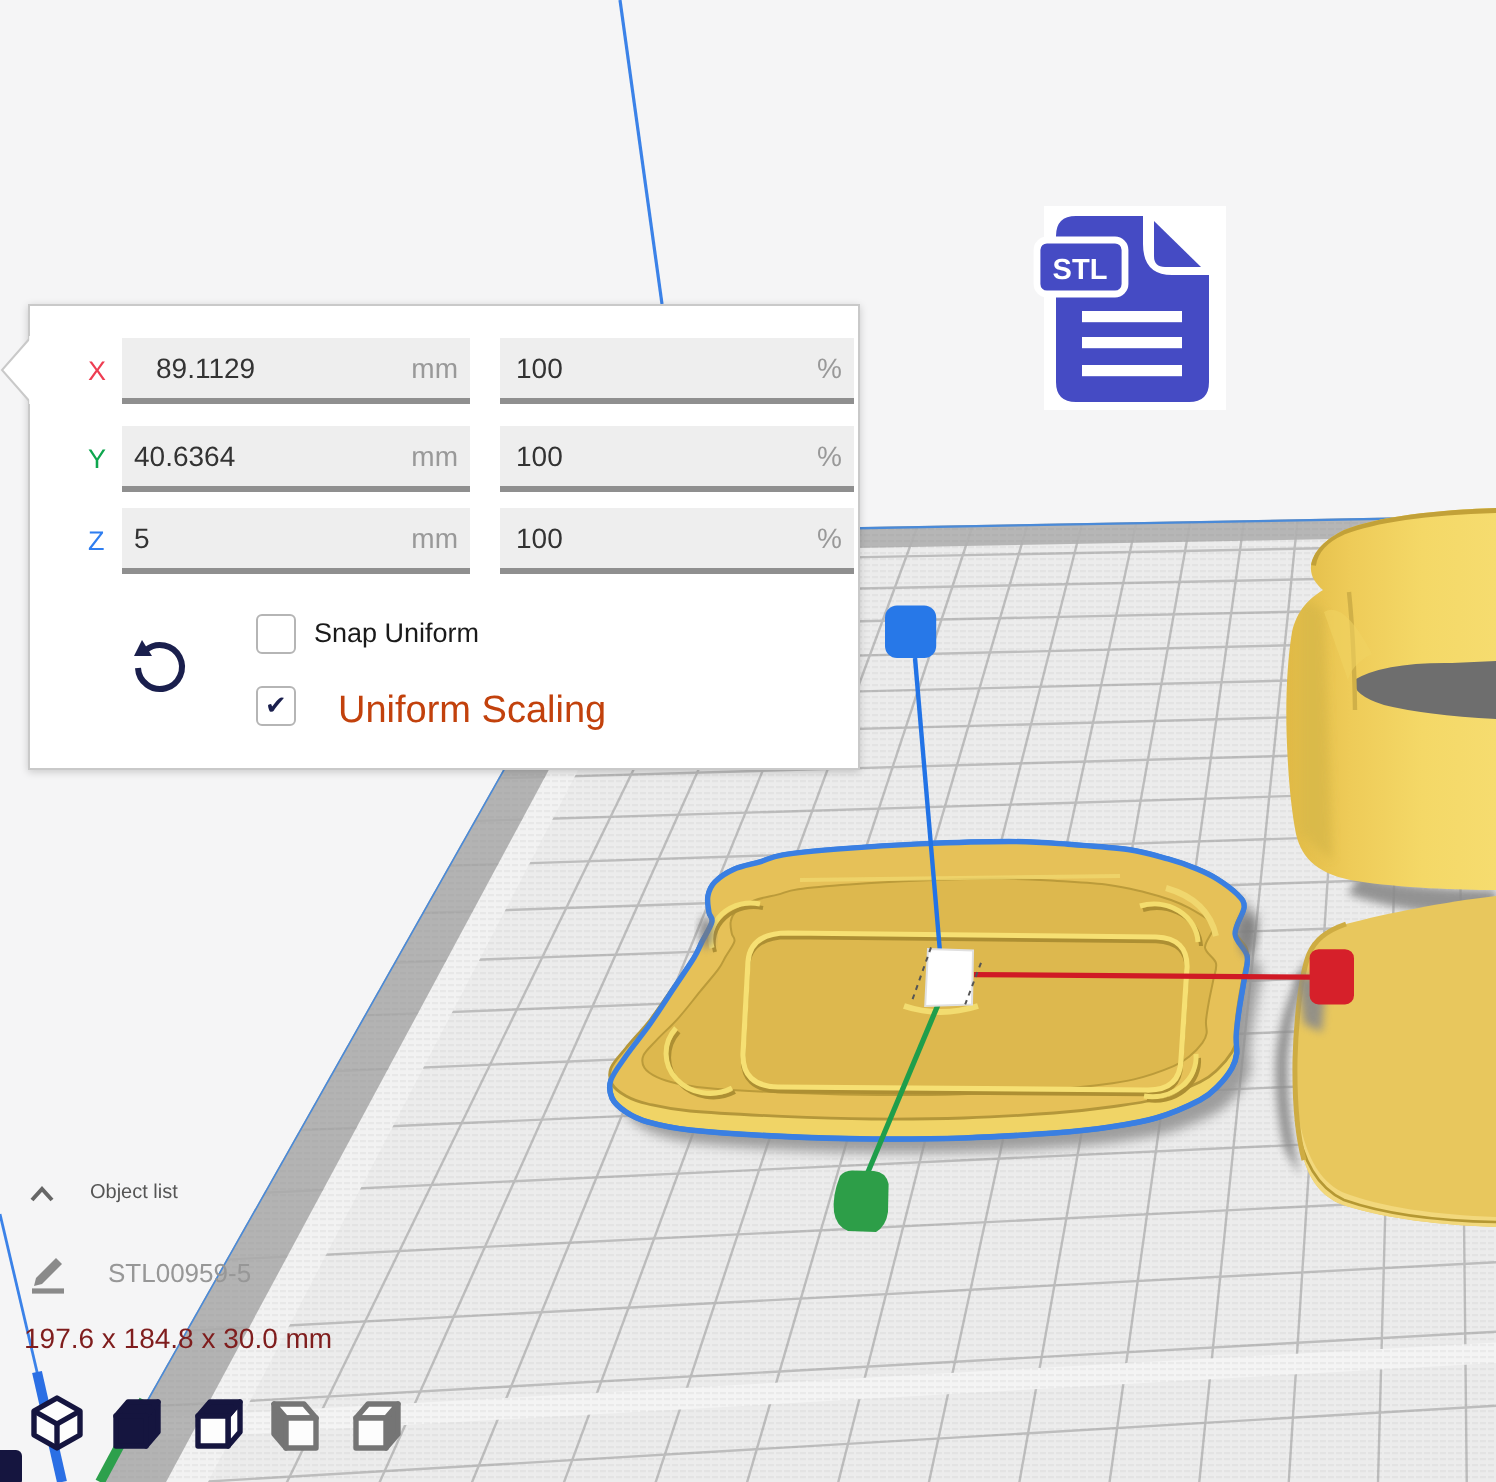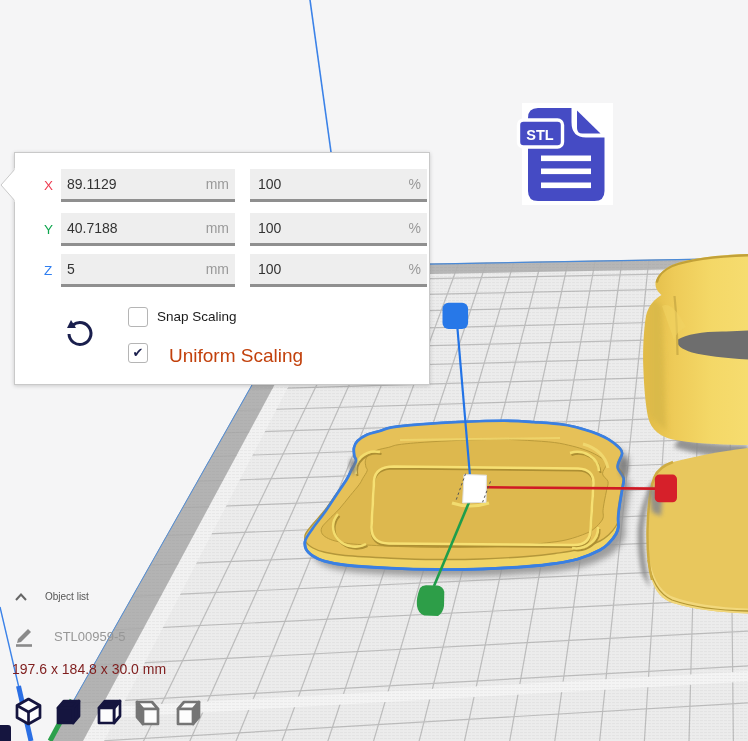--- a/index.html
+++ b/index.html
@@ -178,34 +178,34 @@
 <path d="M 24,5 L 57.5,5 L 57.5,19 Q 57.5,34.5 72,34.5 L 90.5,34.5 L 90.5,88 Q 90.5,98 80.5,98 L 24,98 Q 14,98 14,88 L 14,15 Q 14,5 24,5 Z" fill="#454bc4"></path>
 <path d="M 63,7.5 L 86.5,30.5 L 68.5,30.5 Q 63,30.5 63,25 Z" fill="#454bc4"></path>
 <rect x="4.5" y="17" width="44" height="27" rx="5" fill="#454bc4" stroke="#ffffff" stroke-width="3.4"></rect>
 <text x="26" y="36.5" font-family="Liberation Sans, sans-serif" font-size="14.5" font-weight="bold" fill="#ffffff" text-anchor="middle">STL</text>
 <rect x="27" y="52.5" width="50" height="5.6" fill="#ffffff"></rect>
 <rect x="27" y="65.5" width="50" height="5.6" fill="#ffffff"></rect>
 <rect x="27" y="79.5" width="50" height="5.6" fill="#ffffff"></rect>
 </svg>
     <div style="position:absolute;left:14px;top:152px;width:414px;height:231px;background:#ffffff;border:1px solid #c9c9c9;box-shadow:0 1px 4px rgba(0,0,0,0.18)">
       <div style="position:absolute;left:29px;top:16px;width:20px;height:33px;line-height:33px;font-size:13.5px;color:#ee3d52">X</div>
-      <div style="position:absolute;left:46px;top:16px;width:174px;height:33px;background:#eeeeee;border-bottom:3px solid #8f8f8f;box-sizing:border-box;line-height:31px;font-size:14px;color:#333"><span style="margin-left:6px">89.1129</span><span style="position:absolute;right:6px;color:#999">mm</span></div>
+      <div style="position:absolute;left:46px;top:16px;width:174px;height:33px;background:#eeeeee;border-bottom:3px solid #8f8f8f;box-sizing:border-box;line-height:31px;font-size:14px;color:#333"><span style="margin-left:17px">89.1129</span><span style="position:absolute;right:6px;color:#999">mm</span></div>
       <div style="position:absolute;left:235px;top:16px;width:177px;height:33px;background:#eeeeee;border-bottom:3px solid #8f8f8f;box-sizing:border-box;line-height:31px;font-size:14px;color:#333"><span style="margin-left:8px">100</span><span style="position:absolute;right:6px;color:#999">%</span></div>
       <div style="position:absolute;left:29px;top:60px;width:20px;height:33px;line-height:33px;font-size:13.5px;color:#0ea64e">Y</div>
-      <div style="position:absolute;left:46px;top:60px;width:174px;height:33px;background:#eeeeee;border-bottom:3px solid #8f8f8f;box-sizing:border-box;line-height:31px;font-size:14px;color:#333"><span style="margin-left:6px">40.7188</span><span style="position:absolute;right:6px;color:#999">mm</span></div>
+      <div style="position:absolute;left:46px;top:60px;width:174px;height:33px;background:#eeeeee;border-bottom:3px solid #8f8f8f;box-sizing:border-box;line-height:31px;font-size:14px;color:#333"><span style="margin-left:6px">40.6364</span><span style="position:absolute;right:6px;color:#999">mm</span></div>
       <div style="position:absolute;left:235px;top:60px;width:177px;height:33px;background:#eeeeee;border-bottom:3px solid #8f8f8f;box-sizing:border-box;line-height:31px;font-size:14px;color:#333"><span style="margin-left:8px">100</span><span style="position:absolute;right:6px;color:#999">%</span></div>
       <div style="position:absolute;left:29px;top:101px;width:20px;height:33px;line-height:33px;font-size:13.5px;color:#2f7ef0">Z</div>
       <div style="position:absolute;left:46px;top:101px;width:174px;height:33px;background:#eeeeee;border-bottom:3px solid #8f8f8f;box-sizing:border-box;line-height:31px;font-size:14px;color:#333"><span style="margin-left:6px">5</span><span style="position:absolute;right:6px;color:#999">mm</span></div>
       <div style="position:absolute;left:235px;top:101px;width:177px;height:33px;background:#eeeeee;border-bottom:3px solid #8f8f8f;box-sizing:border-box;line-height:31px;font-size:14px;color:#333"><span style="margin-left:8px">100</span><span style="position:absolute;right:6px;color:#999">%</span></div>
       <svg width="30" height="30" viewBox="0 0 30 30" style="position:absolute;left:50px;top:166px">
         <path d="M 8,6 A 11,11 0 1 1 4,15" fill="none" stroke="#1a1f4d" stroke-width="3"></path>
         <polygon points="2,9 11,9 6,1" fill="#1a1f4d"></polygon>
       </svg>
       <div style="position:absolute;left:113px;top:154px;width:18px;height:18px;background:#fff;border:1px solid #b5b5b5;border-radius:3px"></div>
-      <div style="position:absolute;left:142px;top:156px;font-size:13.5px;color:#1a1a1a">Snap Scaling</div>
+      <div style="position:absolute;left:142px;top:156px;font-size:13.5px;color:#1a1a1a">Snap Uniform</div>
       <div style="position:absolute;left:113px;top:190px;width:18px;height:18px;background:#fff;border:1px solid #b5b5b5;border-radius:3px;text-align:center;line-height:17px;font-size:13px;color:#1a1f4d">✔</div>
       <div style="position:absolute;left:154px;top:192px;font-size:19px;color:#c2410c">Uniform Scaling</div>
     </div>
     <svg width="16" height="34" viewBox="0 0 16 34" style="position:absolute;left:0;top:168px">
       <path d="M 15.5,0.5 L 1,17 L 15.5,33.5" fill="#ffffff" stroke="#c9c9c9" stroke-width="1"></path>
       <rect x="14.6" y="0" width="2" height="34" fill="#ffffff"></rect>
     </svg>
     <svg width="18" height="14" viewBox="0 0 18 14" style="position:absolute;left:14px;top:591px">
       <path d="M 2,9 L 7,3.5 L 12,9" fill="none" stroke="#666" stroke-width="2"></path>
     </svg>

